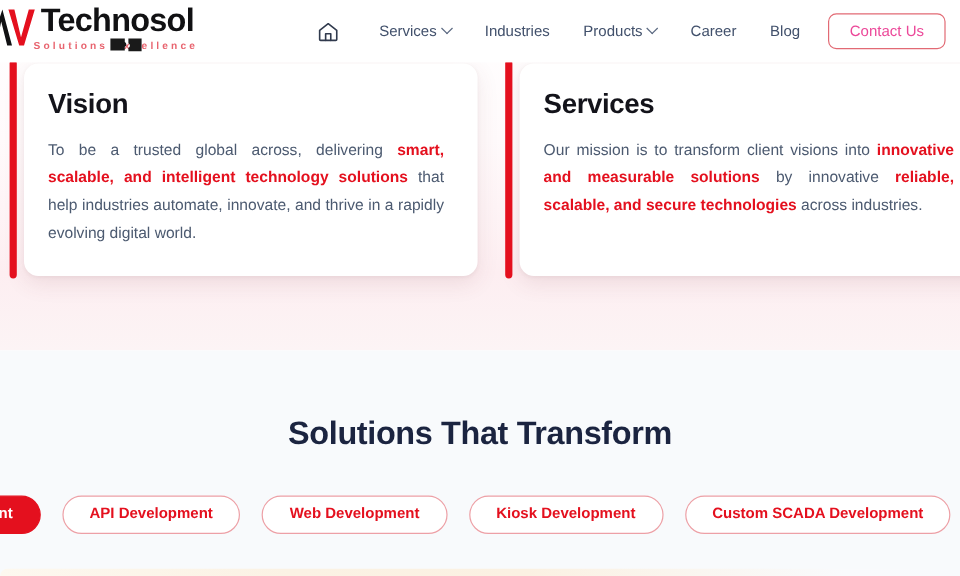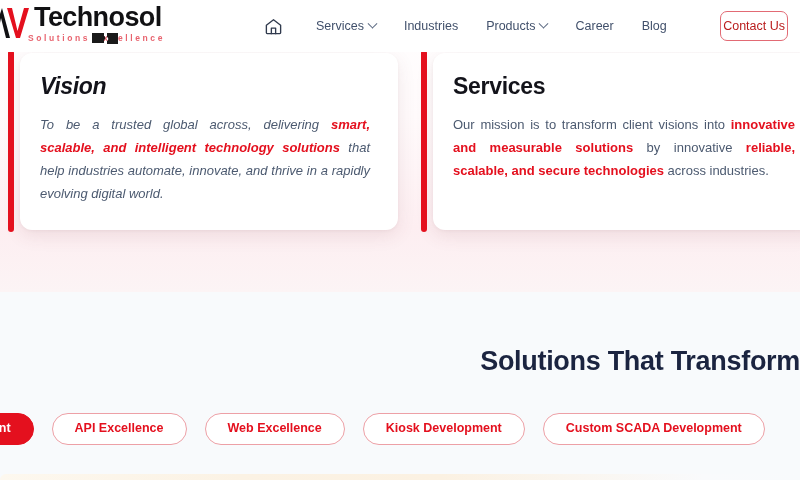--- a/index.html
+++ b/index.html
@@ -112,24 +112,24 @@
     display: inline-block;
     width: 7px; height: 7px;
     border-right: 1.6px solid #5a6880;
     border-bottom: 1.6px solid #5a6880;
     transform: rotate(45deg) translate(-2px, -2px);
   }
 
   .contact-btn {
     position: absolute;
     right: 12px; top: 11px;
-    padding: 7px 2px;
+    padding: 7px 17px;
     border: 1.4px solid #e26a74;
     border-radius: 7px;
-    color: #b91c1c;
+    color: #ec4899;
     background: #ffffff;
     font-size: 12.5px;
     font-weight: 400;
     cursor: pointer;
     white-space: nowrap;
   }
 
   
   .cards {
     position: absolute;
@@ -169,30 +169,30 @@
   }
   .card-text {
     font-size: 13px;
     line-height: 23px;
     color: #4c5a70;
     text-align: justify;
   }
   .card-text b { color: #e4101e; font-weight: 700; }
 
   #card-vision { left: 0px; width: 400px; }
-  #card-vision .card-body { width: 378px; font-style: italic; }
+  #card-vision .card-body { width: 378px; }
   #card-mission { left: 413px; width: 400px; }
   #card-mission .card-body { width: 390px; }
 
   
   .section-title {
     position: absolute;
     left: 0; top: 346px;
     width: 800px;
-    text-align: right;
+    text-align: center;
     font-size: 27px;
     font-weight: 700;
     color: #1b2440;
     letter-spacing: -0.3px;
     z-index: 5;
   }
 
   .chips {
     position: absolute;
     left: -68px; top: 413px;
@@ -296,17 +296,17 @@
       <div class="card-title">Services</div>
       <div class="card-text"><span>Our mission is to transform client visions into </span><b>innovative and measurable solutions</b><span> by innovative </span><b>reliable, scalable, and secure technologies</b><span> across industries.</span></div>
     </div>
   </div>
 </div>
 
 <div class="section-title">Solutions That Transform</div>
 
 <div class="chips">
     <button class="chip active">elopment</button>
-    <button class="chip">API Excellence</button>
-    <button class="chip">Web Excellence</button>
+    <button class="chip">API Development</button>
+    <button class="chip">Web Development</button>
     <button class="chip">Kiosk Development</button>
     <button class="chip">Custom SCADA Development</button>
   </div>
 
 </body></html>

